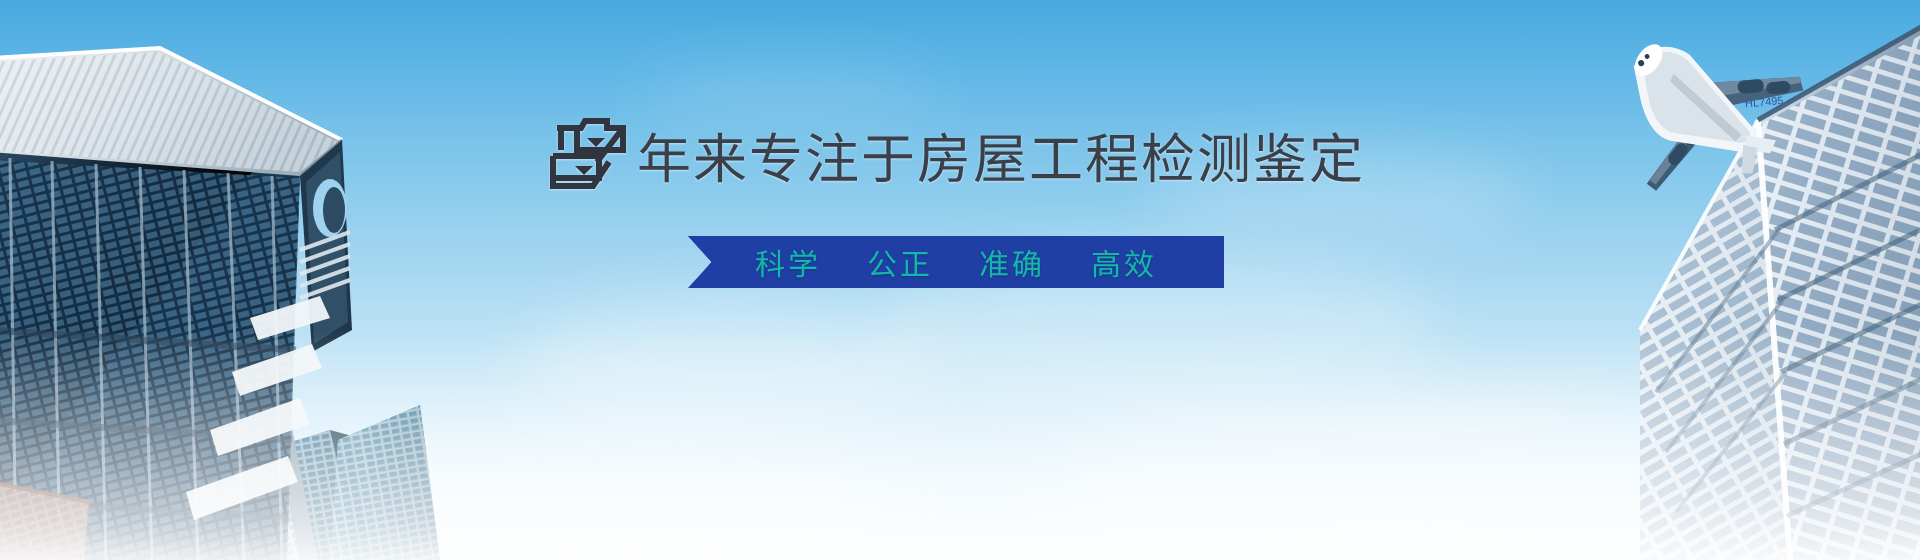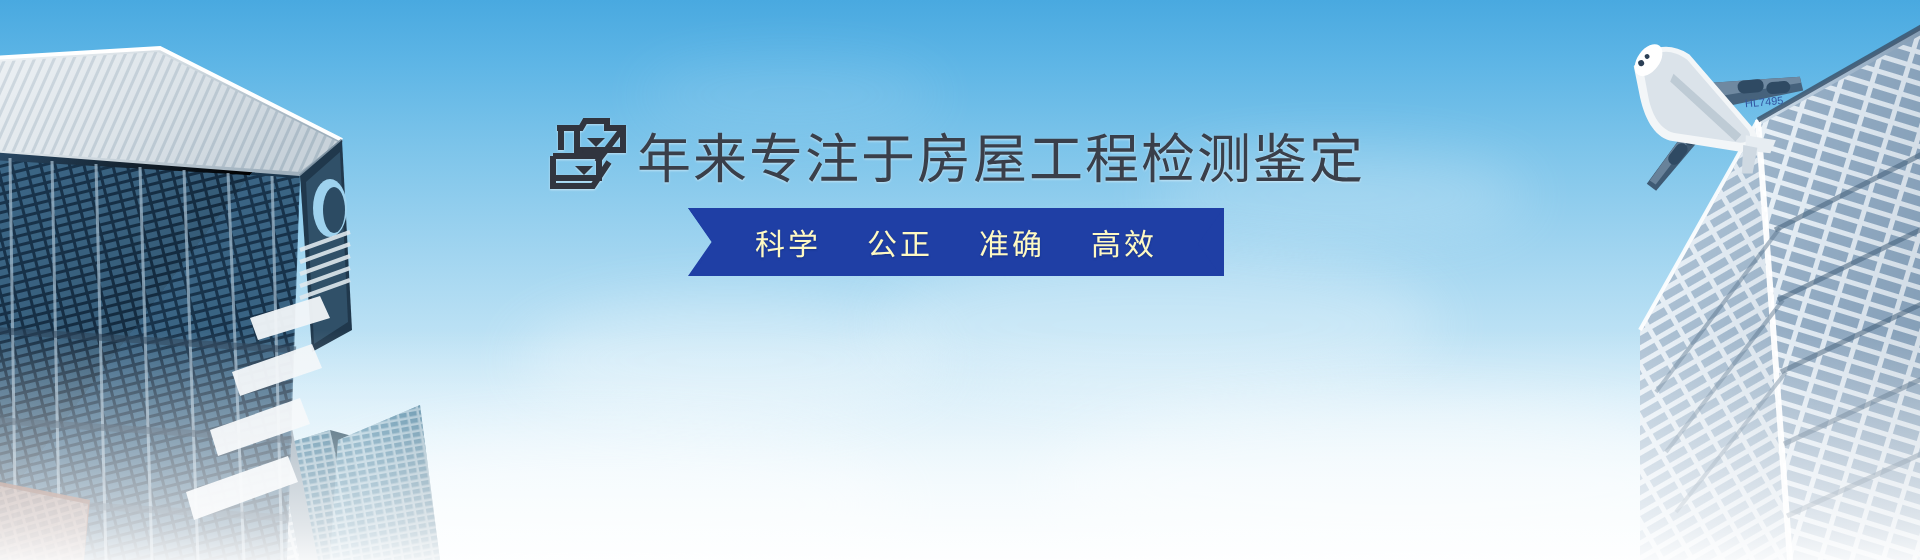--- a/index.html
+++ b/index.html
@@ -66,27 +66,27 @@
     font-family:"Liberation Sans","DejaVu Sans",sans-serif;
     font-size:54px;
     line-height:58px;
     letter-spacing:2px;
     color:#3a3f4a;
     font-weight:400;
     white-space:nowrap;
   }
 
   .ribbon{
-    margin-top:20px;
+    margin-top:48px;
     position:relative;
-    height:68px;
+    height:52px;
     width:536px;
     display:flex;align-items:center;justify-content:center;
     background:#1f3fa5;
-    color:#fef9c3;
+    color:#14b8a6;
     clip-path:polygon(
       0% 0%, 100% 0%,
       100% 100%, 0% 100%,
       0% 100%, 4.4% 50%, 0% 0%);
     box-shadow:0 2px 6px rgba(20,45,120,.22);
   }
   .ribbon::before,.ribbon::after{
     content:"";position:absolute;top:0;bottom:0;width:26px;
     background:#1f3fa5;
   }

